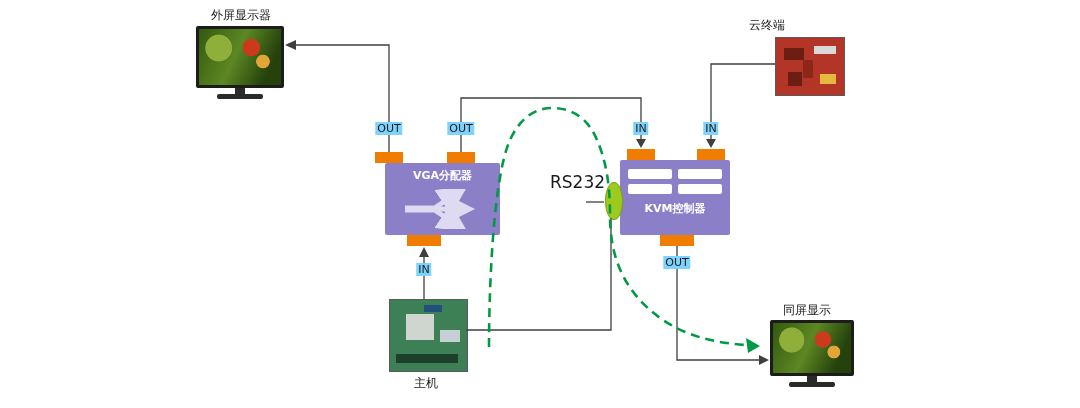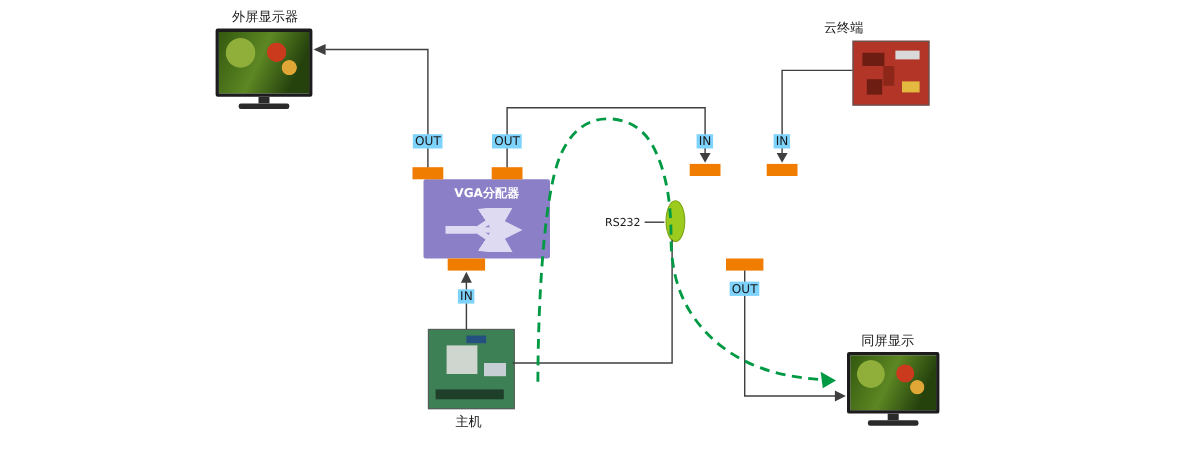--- a/index.html
+++ b/index.html
@@ -88,20 +88,27 @@
       <path d="M6 20 H34" stroke="#DEDAF2" stroke-width="7" fill="none"></path>
       <path d="M34 20 L52 8" stroke="#DEDAF2" stroke-width="5" fill="none" marker-end="url(#ah)"></path>
       <path d="M34 20 L56 20" stroke="#DEDAF2" stroke-width="5" fill="none" marker-end="url(#ah)"></path>
       <path d="M34 20 L52 32" stroke="#DEDAF2" stroke-width="5" fill="none" marker-end="url(#ah)"></path>
     </svg>
   </div>
   <div class="conn" style="left:375px;top:152px;width:28px;height:11px;"></div>
   <div class="conn" style="left:447px;top:152px;width:28px;height:11px;"></div>
   <div class="conn" style="left:407px;top:235px;width:34px;height:11px;"></div>
 
+  <div class="box" style="left:620px;top:160px;width:110px;height:75px;">
+    <div class="slot" style="left:8px;top:9px;width:44px;height:10px;"></div>
+    <div class="slot" style="left:58px;top:9px;width:44px;height:10px;"></div>
+    <div class="slot" style="left:8px;top:24px;width:44px;height:10px;"></div>
+    <div class="slot" style="left:58px;top:24px;width:44px;height:10px;"></div>
+    <div class="boxlabel" style="top:41px;">KVM控制器</div>
+  </div>
   <div class="rs232-port"></div>
   <div class="conn" style="left:627px;top:149px;width:28px;height:11px;"></div>
   <div class="conn" style="left:697px;top:149px;width:28px;height:11px;"></div>
   <div class="conn" style="left:660px;top:235px;width:34px;height:11px;"></div>
 
   <div class="board green-board" style="left:389px;top:299px;width:77px;height:71px;"></div>
 
   <div class="monitor" style="left:770px;top:320px;width:84px;">
     <div class="screen" style="width:84px;height:56px;"></div>
     <div class="neck"></div>
@@ -126,21 +133,21 @@
       <polygon points="769,360 759,355 759,365"></polygon>
     </g>
     <path d="M489,347 C489,300 492,180 510,140 C520,118 535,108 552,108 C572,108 588,118 597,140 C606,160 610,185 610,215 C610,255 622,285 650,310 C672,329 700,342 746,345" stroke="#009A44" stroke-width="2.6" stroke-dasharray="9 6" fill="none"></path>
     <polygon points="760,346 746,338 748,353" fill="#009A44"></polygon>
   </svg>
 
   <div class="lbl" style="left:211px;top:7px;">外屏显示器</div>
   <div class="lbl" style="left:749px;top:17px;">云终端</div>
   <div class="lbl" style="left:414px;top:375px;">主机</div>
   <div class="lbl" style="left:783px;top:302px;">同屏显示</div>
-  <div class="lbl" style="left:550px;top:197px;font-size:10px;">RS232</div>
+  <div class="lbl" style="left:550px;top:172px;font-size:17px;">RS232</div>
 
 
   <div class="port" style="left:389px;top:122px;">OUT</div>
   <div class="port" style="left:461px;top:122px;">OUT</div>
   <div class="port" style="left:424px;top:263px;">IN</div>
   <div class="port" style="left:641px;top:122px;">IN</div>
   <div class="port" style="left:711px;top:122px;">IN</div>
   <div class="port" style="left:677px;top:256px;">OUT</div>
 
 </div>

